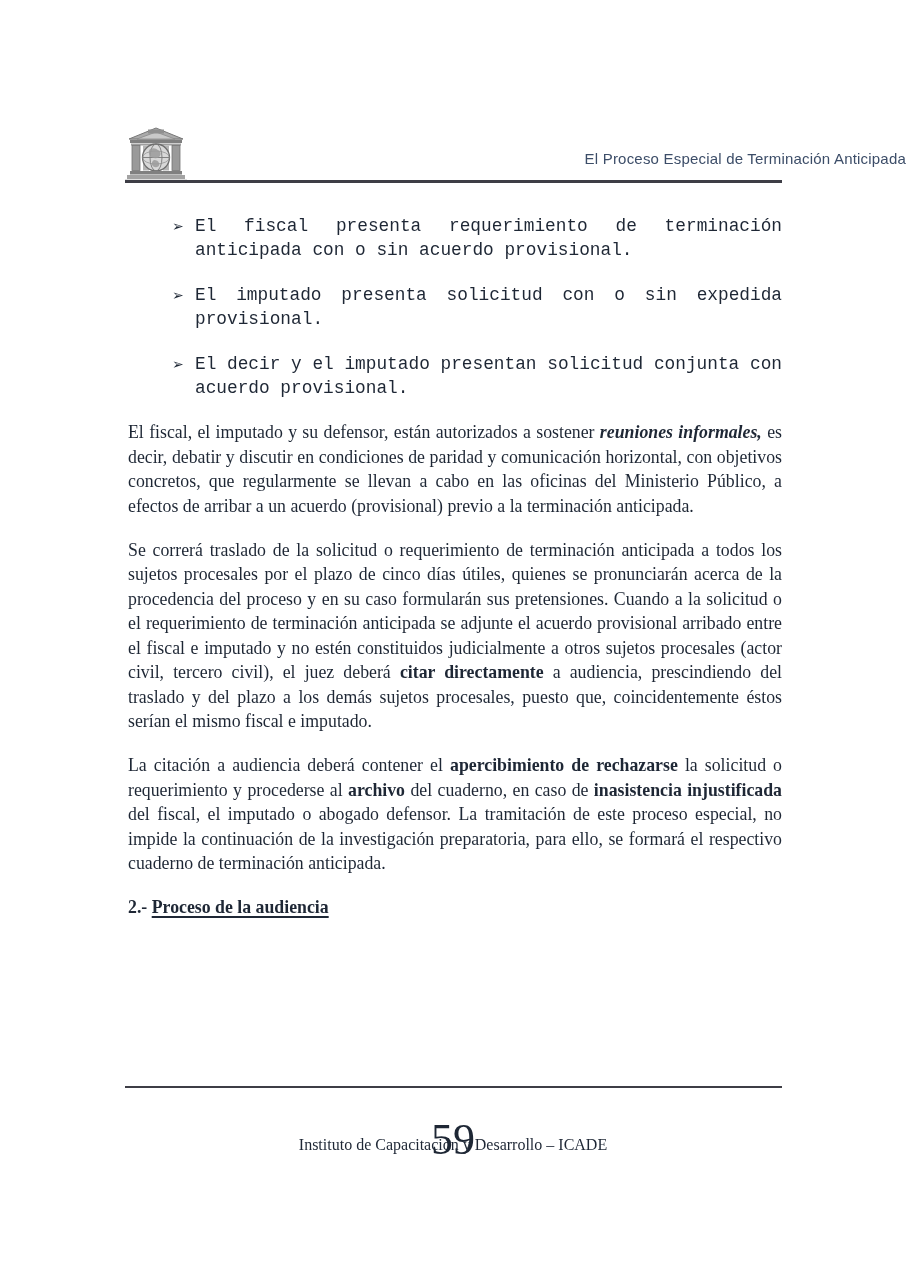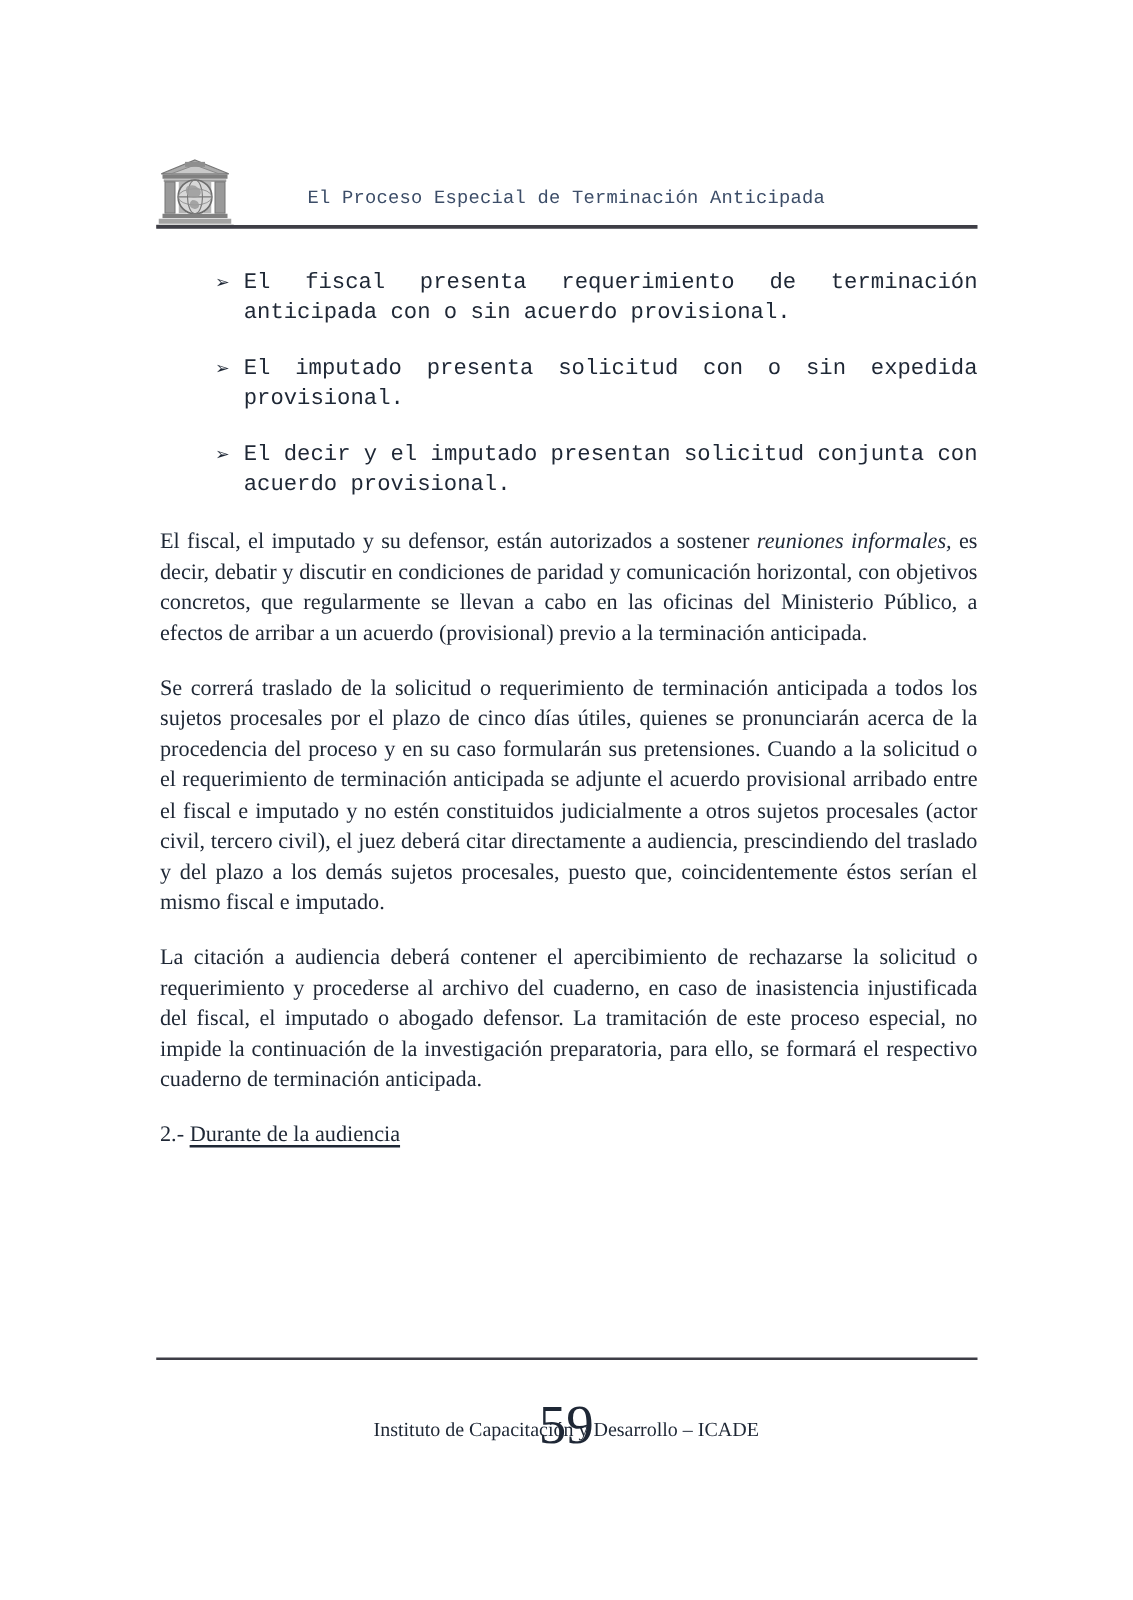--- a/index.html
+++ b/index.html
@@ -25,22 +25,22 @@
     left: 124px;
     top: 126px;
     width: 64px;
     height: 58px;
   }
   .header-title {
     position: absolute;
     top: 150px;
     left: 0;
     width: 100%;
-    text-align: center;
-    font-family: Liberation Mono, monospace;
+    text-align: right;
+    font-family: Liberation Sans, sans-serif;
     font-size: 15px;
     letter-spacing: 0.2px;
     color: var(--header-title);
   }
   .header-rule {
     position: absolute;
     top: 180px;
     left: 125px;
     width: 657px;
     height: 2.5px;
@@ -64,21 +64,21 @@
     margin: 0 0 20px 44px;
   }
   .bullet .arrow {
     flex: 0 0 23px;
     font-family: "DejaVu Sans", sans-serif;
     font-size: 14px;
     line-height: 24.4px;
     color: var(--body-text);
   }
   .bullet .btext { flex: 1; text-align: justify; font-family: Liberation Mono, monospace; }
-  .b { font-weight: normal; }
+  .b { font-weight: bold; }
   .i { font-style: italic; }
   .u { text-decoration: underline; text-decoration-thickness: 1.5px; text-underline-offset: 3px; }
   .heading { margin-top: 0; font-weight: bold; text-align: left; }
 
   
   .footer-rule {
     position: absolute;
     top: 1086px;
     left: 125px;
     width: 657px;
@@ -148,20 +148,20 @@
         <span class="arrow">➢</span>
         <div class="btext"><span>El imputado presenta solicitud con o sin expedida provisional.</span></div>
       </div>
       <div class="bullet">
         <span class="arrow">➢</span>
         <div class="btext"><span>El decir y el imputado presentan solicitud conjunta con acuerdo provisional.</span></div>
       </div>
       <p class="para"><span>El fiscal, el imputado y su defensor, están autorizados a sostener </span><span class="b i">reuniones informales,</span><span> es decir, debatir y discutir en condiciones de paridad y comunicación horizontal, con objetivos concretos, que regularmente se llevan a cabo en las oficinas del Ministerio Público, a efectos de arribar a un acuerdo (provisional) previo a la terminación anticipada.</span></p>
       <p class="para"><span>Se correrá traslado de la solicitud o requerimiento de terminación anticipada a todos los sujetos procesales por el plazo de cinco días útiles, quienes se pronunciarán acerca de la procedencia del proceso y en su caso formularán sus pretensiones. Cuando a la solicitud o el requerimiento de terminación anticipada se adjunte el acuerdo provisional arribado entre el fiscal e imputado y no estén constituidos judicialmente a otros sujetos procesales (actor civil, tercero civil), el juez deberá </span><span class="b">citar directamente</span><span> a audiencia, prescindiendo del traslado y del plazo a los demás sujetos procesales, puesto que, coincidentemente éstos serían el mismo fiscal e imputado.</span></p>
       <p class="para"><span>La citación a audiencia deberá contener el </span><span class="b">apercibimiento de rechazarse</span><span> la solicitud o requerimiento y procederse al </span><span class="b">archivo</span><span> del cuaderno, en caso de </span><span class="b">inasistencia injustificada</span><span> del fiscal, el imputado o abogado defensor. La tramitación de este proceso especial, no impide la continuación de la investigación preparatoria, para ello, se formará el respectivo cuaderno de terminación anticipada.</span></p>
-      <p class="para heading"><span class="b">2.- </span><span class="b u">Durante de la audiencia</span></p>
+      <p class="para heading"><span class="b">2.- </span><span class="b u">Proceso de la audiencia</span></p>
     </div>
 
   <div class="footer-rule"></div>
   <div class="footer-institute">Instituto de Capacitación y Desarrollo – ICADE</div>
   <div class="page-number">59</div>
 
 </div>
 
 </body></html>

